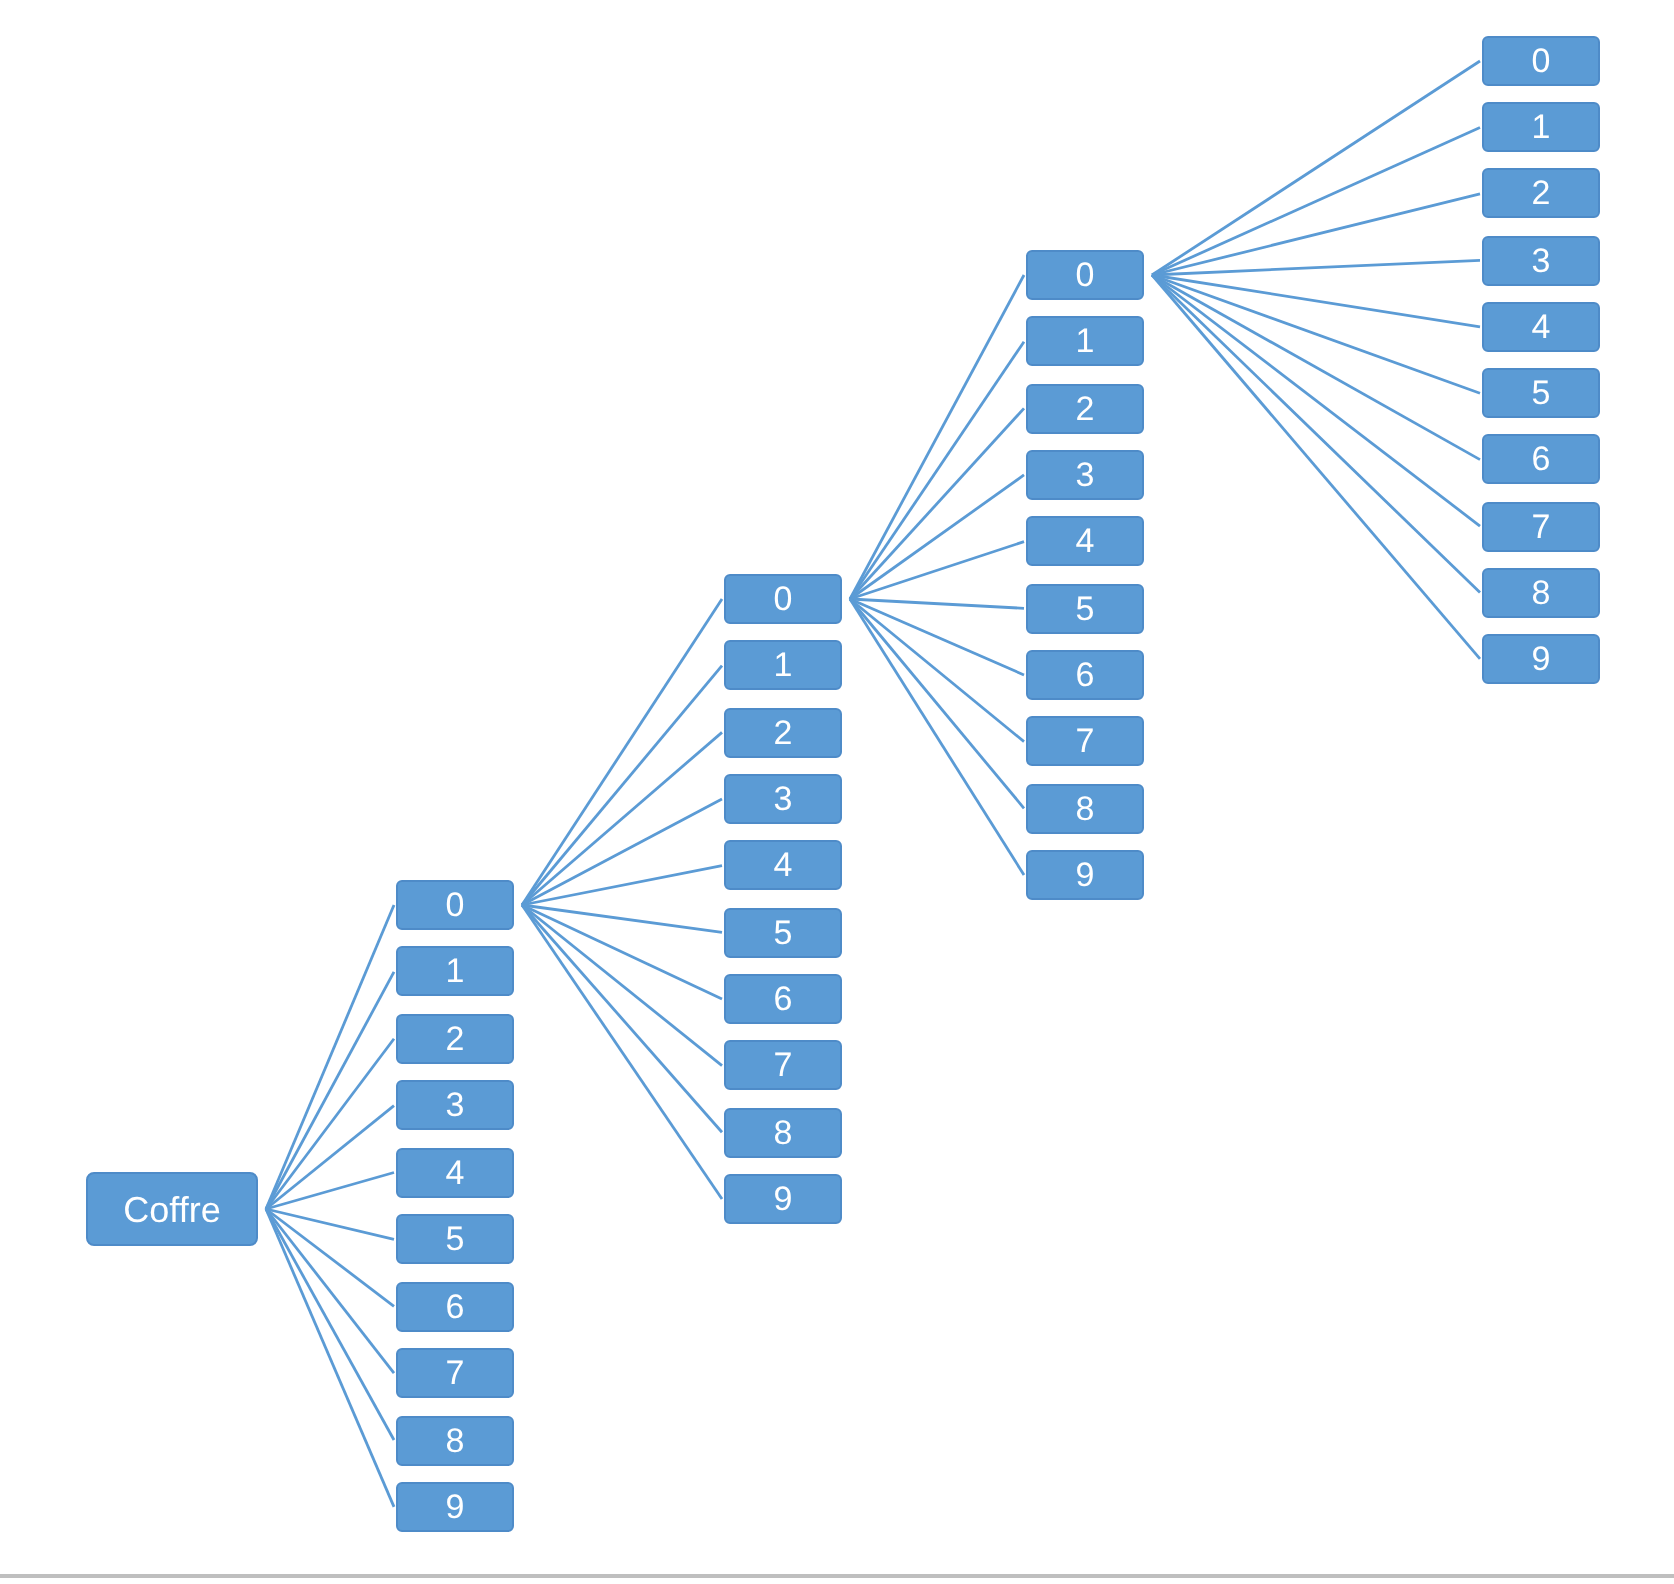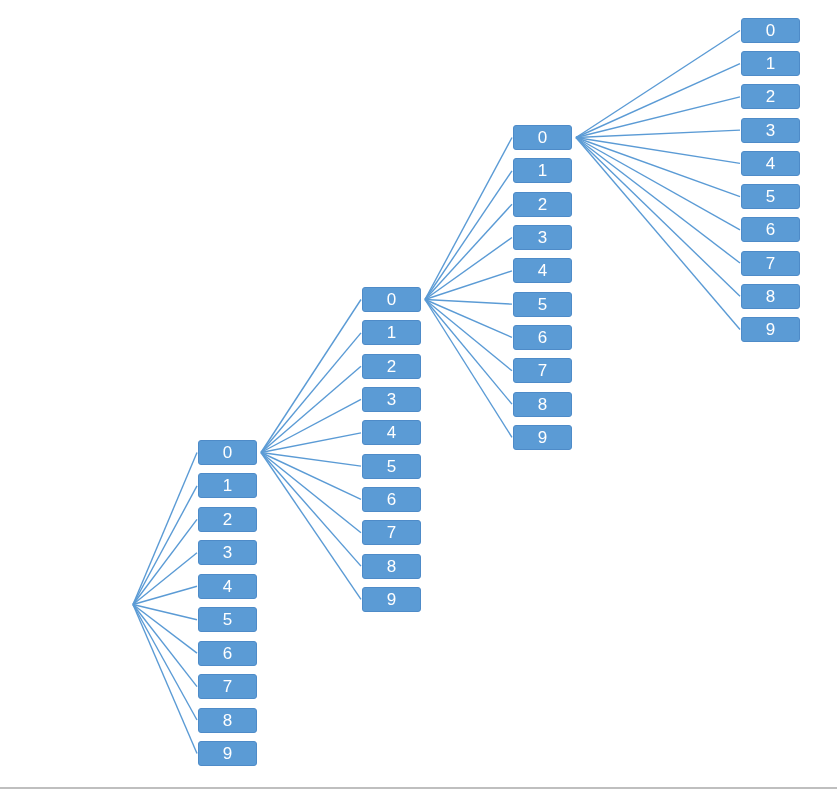--- a/index.html
+++ b/index.html
@@ -76,20 +76,21 @@
       <line x1="576" y1="137.5" x2="740" y2="63.72" stroke="#5B9BD5" stroke-width="1.4"></line>
       <line x1="576" y1="137.5" x2="740" y2="96.94" stroke="#5B9BD5" stroke-width="1.4"></line>
       <line x1="576" y1="137.5" x2="740" y2="130.16" stroke="#5B9BD5" stroke-width="1.4"></line>
       <line x1="576" y1="137.5" x2="740" y2="163.38" stroke="#5B9BD5" stroke-width="1.4"></line>
       <line x1="576" y1="137.5" x2="740" y2="196.6" stroke="#5B9BD5" stroke-width="1.4"></line>
       <line x1="576" y1="137.5" x2="740" y2="229.82" stroke="#5B9BD5" stroke-width="1.4"></line>
       <line x1="576" y1="137.5" x2="740" y2="263.03999999999996" stroke="#5B9BD5" stroke-width="1.4"></line>
       <line x1="576" y1="137.5" x2="740" y2="296.26" stroke="#5B9BD5" stroke-width="1.4"></line>
       <line x1="576" y1="137.5" x2="740" y2="329.48" stroke="#5B9BD5" stroke-width="1.4"></line>
     </svg>
+  <div class="node root">Coffre</div>
   <div id="nodes">
       <div class="node" style="left: 198px; top: 440px;">0</div>
       <div class="node" style="left: 198px; top: 473px;">1</div>
       <div class="node" style="left: 198px; top: 507px;">2</div>
       <div class="node" style="left: 198px; top: 540px;">3</div>
       <div class="node" style="left: 198px; top: 574px;">4</div>
       <div class="node" style="left: 198px; top: 607px;">5</div>
       <div class="node" style="left: 198px; top: 641px;">6</div>
       <div class="node" style="left: 198px; top: 674px;">7</div>
       <div class="node" style="left: 198px; top: 708px;">8</div>

